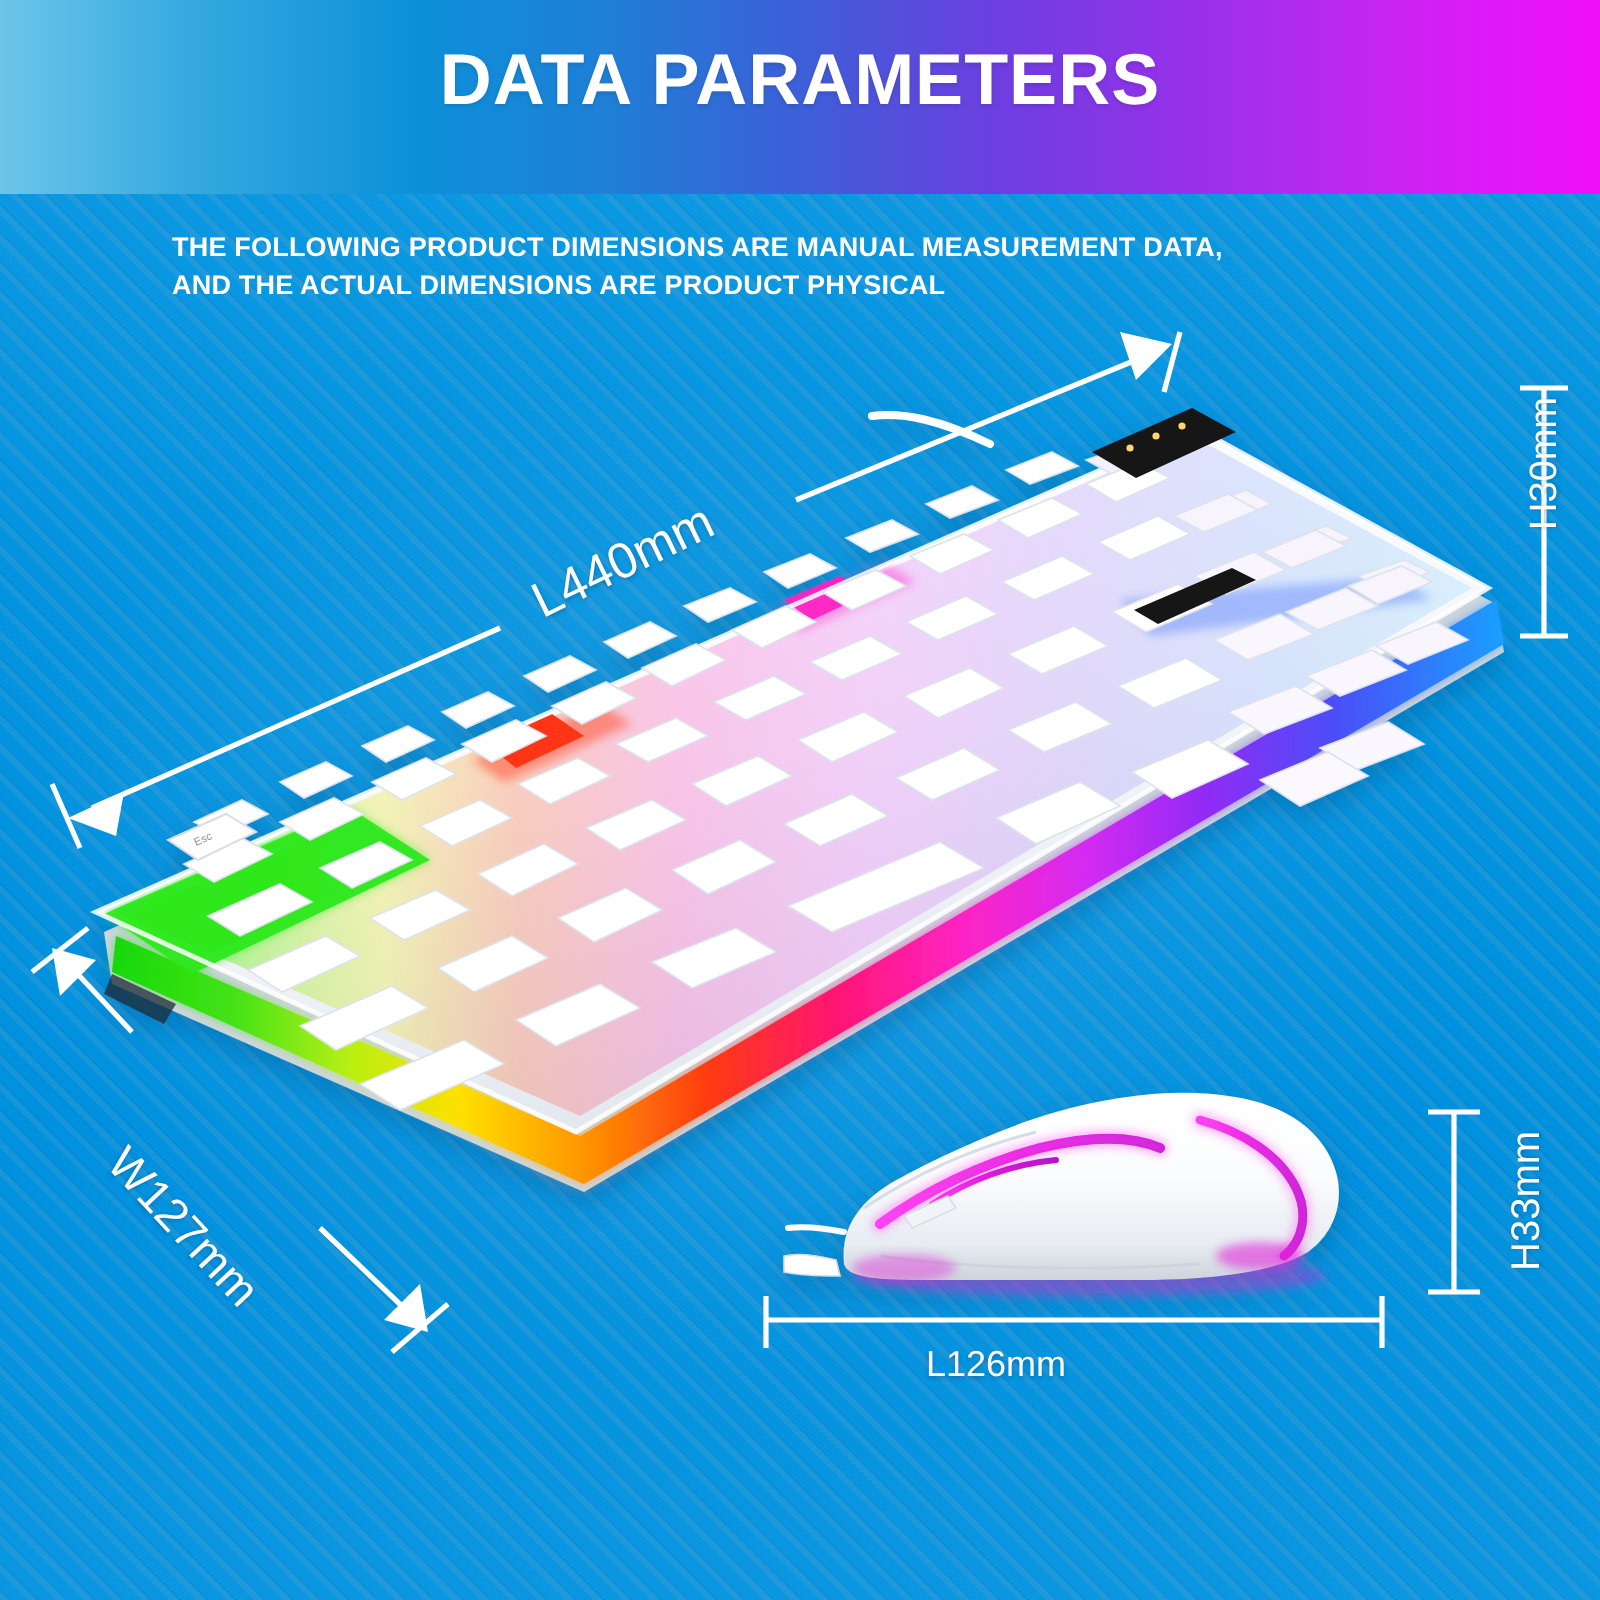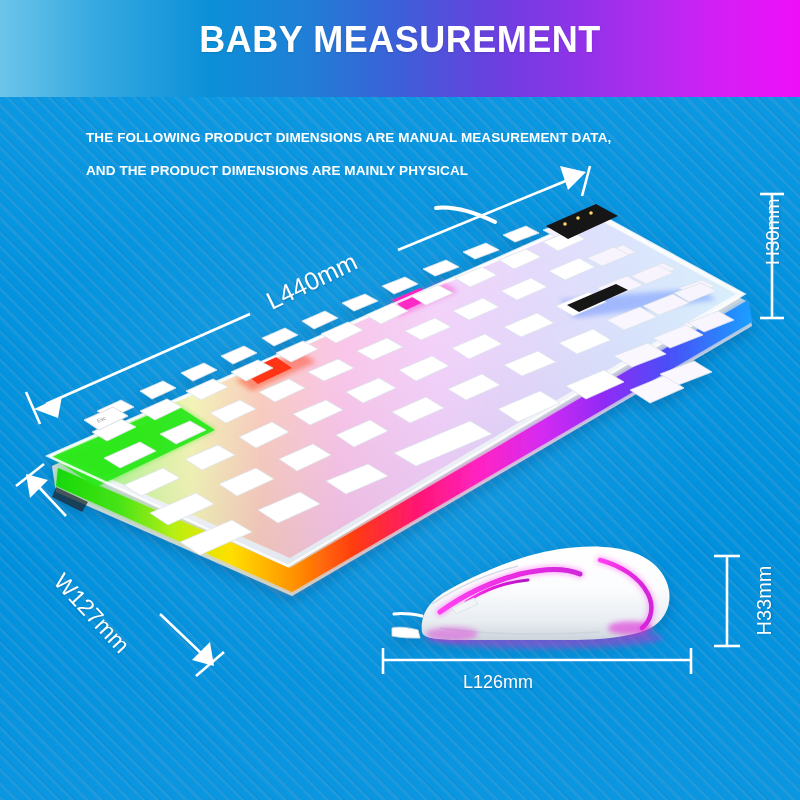--- a/index.html
+++ b/index.html
@@ -88,21 +88,21 @@
     position: absolute;
     left: 86px;
     top: 114px;
     width: 560px;
     color: #ffffff;
     font-size: 13.5px;
     font-weight: bold;
     line-height: 19px;
     letter-spacing: 0.1px;
   }
-  .subtitle div { white-space: nowrap; margin-top: 14px; }
+  .subtitle div { white-space: nowrap; }
 
   
   .artwork {
     position: absolute;
     inset: 0;
     pointer-events: none;
   }
 
   
   .dims {
@@ -150,25 +150,25 @@
 <body>
 
 <div id="stage">
 
   <div class="bg-base"></div>
   <div class="bg-stripes-dark"></div>
   <div class="bg-stripes"></div>
   <div class="bg-vignette"></div>
 
   <div class="header-band"></div>
-  <div class="page-title">BABY MEASUREMENT</div>
+  <div class="page-title">DATA PARAMETERS</div>
 
   <div class="subtitle">
     <div>THE FOLLOWING PRODUCT DIMENSIONS ARE MANUAL MEASUREMENT DATA,</div>
-    <div>AND THE PRODUCT DIMENSIONS ARE MAINLY PHYSICAL</div>
+    <div>AND THE ACTUAL DIMENSIONS ARE PRODUCT PHYSICAL</div>
   </div>
 
   <svg class="artwork" width="800" height="800" viewBox="0 0 800 800">
     <defs>
 
       <linearGradient id="kbTop" x1="0" y1="0" x2="0.35" y2="1">
         <stop offset="0%" stop-color="#ffffff"></stop>
         <stop offset="55%" stop-color="#f6f8fb"></stop>
         <stop offset="100%" stop-color="#e3e8ef"></stop>
       </linearGradient>

